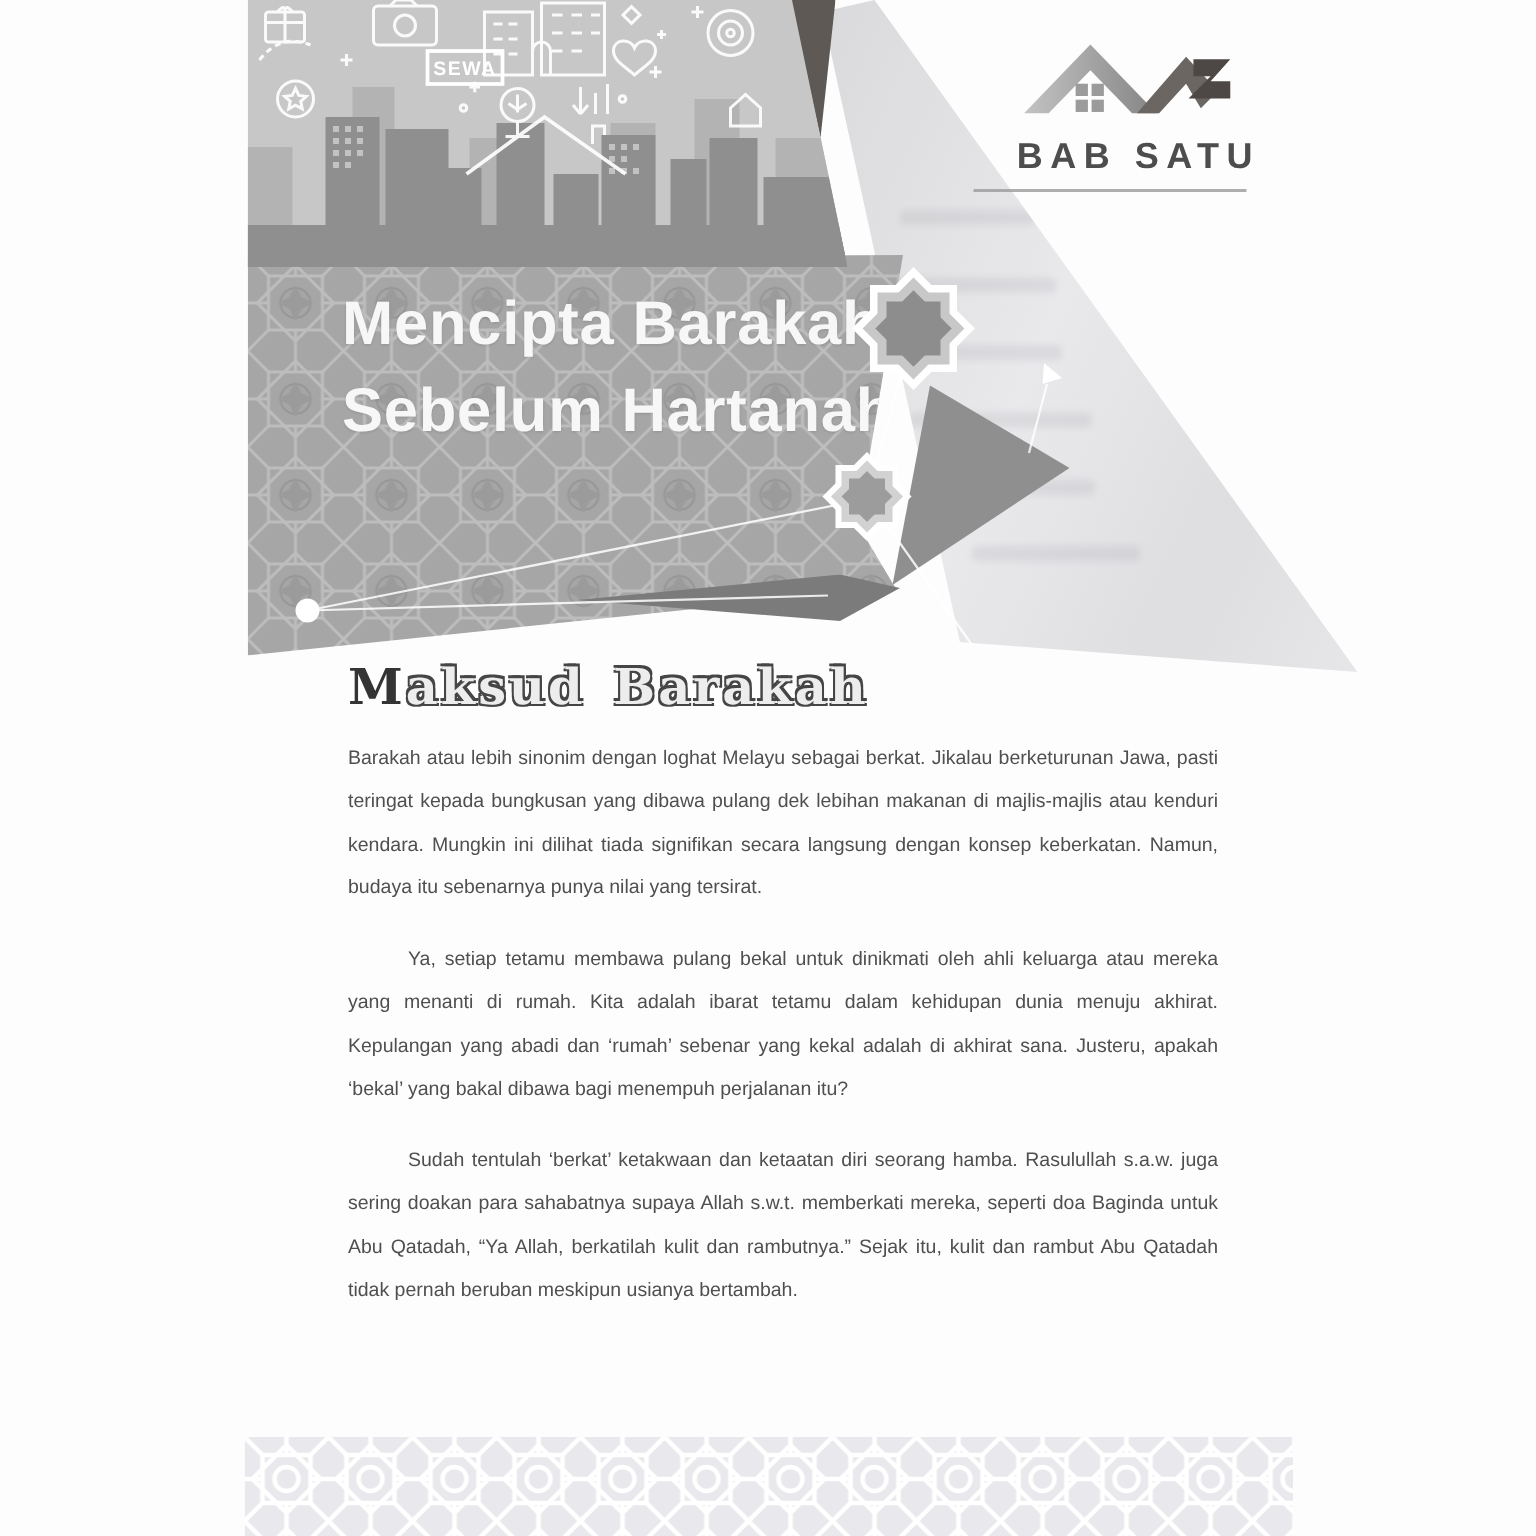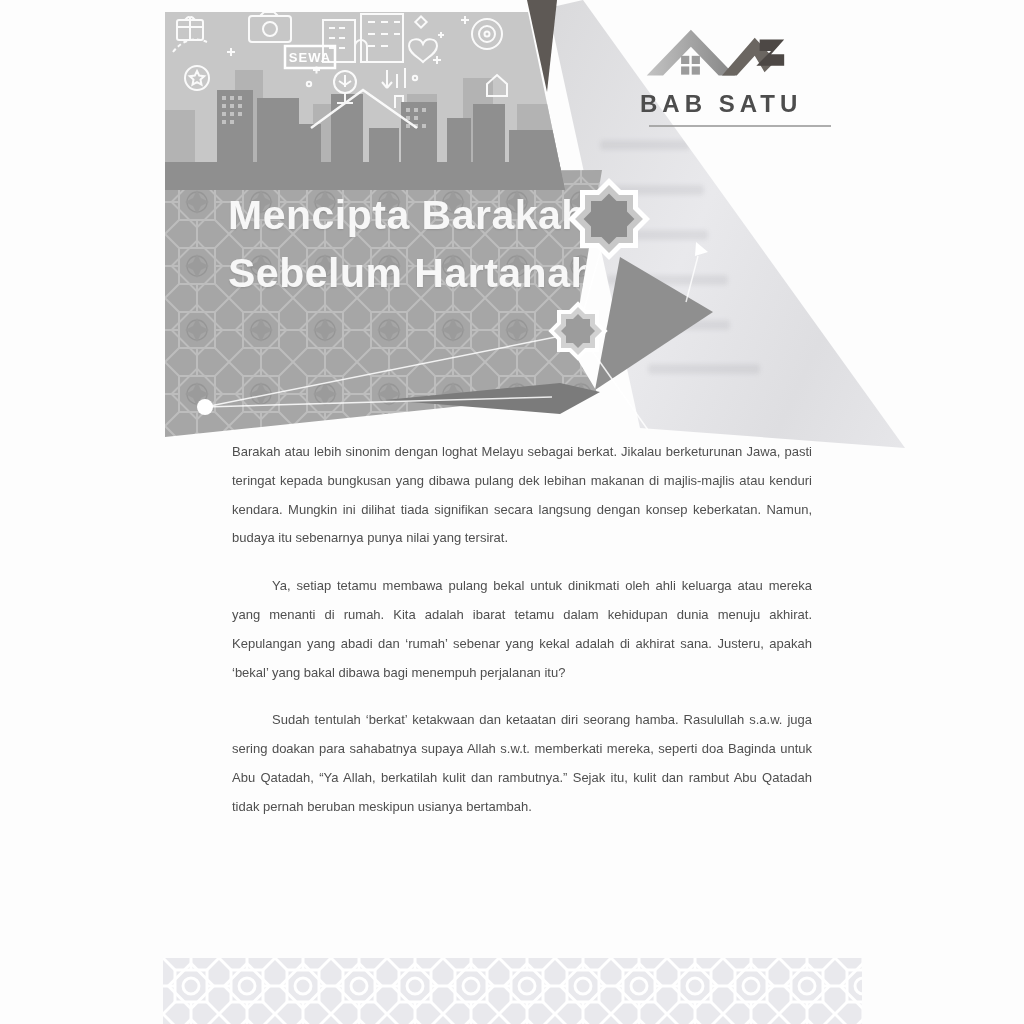--- a/index.html
+++ b/index.html
@@ -1,20 +1,20 @@
 <!DOCTYPE html>
 <html><head>
 <meta charset="utf-8">
 <style>
   html,body{margin:0;padding:0;background:#ffffff;}
   #page{position:relative;width:1024px;height:1024px;background:#fdfdfd;overflow:hidden;
         font-family:"Liberation Sans",sans-serif;}
 
   
-  .city-band{position:absolute;left:165px;top:12px;width:400px;height:176px;z-index:4;
+  .city-band{position:absolute;left:165px;top:0;width:400px;height:176px;z-index:4;
              clip-path:polygon(0px 0px,363px 0px,400px 178px,0px 178px);}
   
   .dark-sliver{position:absolute;left:525px;top:0;width:35px;height:95px;background:#5e5955;z-index:4;
              clip-path:polygon(2px 0px,32px 0px,22px 92px);}
   
   .light-wedge{position:absolute;left:540px;top:0;width:370px;height:460px;z-index:1;
              background:linear-gradient(115deg,#d9d9db 0%,#e9e9ec 45%,#dedee1 75%,#e7e7ea 100%);
              clip-path:polygon(8px 8px,43px 0px,365px 448px,100px 428px);}
   .ghost{position:absolute;border-radius:4px;background:rgba(100,100,110,0.10);filter:blur(2px);}
 
@@ -29,21 +29,21 @@
   .title-line.l2{top:80px;}
 
   .arrow-tri{position:absolute;left:590px;top:255px;width:130px;height:140px;background:#8f8f8f;z-index:3;
              clip-path:polygon(30px 2px,123px 57px,5px 135px);}
   .edge-shadow{position:absolute;left:380px;top:380px;width:225px;height:40px;background:#7b7b7b;z-index:3;
              clip-path:polygon(5px 20px,180px 3px,220px 12px,180px 34px);}
 
   .ornaments{position:absolute;left:0;top:0;z-index:5;pointer-events:none;}
 
   
-  .logo{position:absolute;left:640px;top:10px;width:200px;text-align:left;z-index:6;}
+  .logo{position:absolute;left:640px;top:10px;width:200px;text-align:right;z-index:6;}
   .logo-label{margin-top:4px;font-size:24px;font-weight:700;letter-spacing:5px;color:#4d4d4d;}
   .logo-rule{width:182px;height:2px;background:#9a9a9a;margin:7px auto 0 auto;opacity:.8;}
 
   
   .content{position:absolute;left:232px;top:438px;width:580px;z-index:6;}
   .heading{margin:0 0 14px 0;font-family:"DejaVu Serif",serif;font-weight:700;font-size:33px;
            letter-spacing:2px;word-spacing:5px;color:#ededed;
            text-shadow:-1.4px -1.4px 0 #454545,1.4px -1.4px 0 #454545,
                        -1.4px 1.4px 0 #454545,1.4px 1.4px 0 #454545,0 0 1px #454545;}
   .heading::first-letter{color:#343434;text-shadow:none;}
@@ -268,20 +268,21 @@
       </g>
 
       <polygon points="100,80 140,34 166,62 152,76 140,56 118,80" fill="#6b6661"></polygon>
       <path d="M146 36 h30 l-16 18 h16 v14 h-34 l18 -18 h-14 z" fill="#4d4845"></path>
     </svg>
     <div class="logo-label">BAB SATU</div>
     <div class="logo-rule"></div>
   </div>
 
   <div class="content">
+    <h2 class="heading">Maksud Barakah</h2>
     <p>Barakah atau lebih sinonim dengan loghat Melayu sebagai berkat. Jikalau berketurunan Jawa, pasti teringat kepada bungkusan yang dibawa pulang dek lebihan makanan di majlis-majlis atau kenduri kendara. Mungkin ini dilihat tiada signifikan secara langsung dengan konsep keberkatan. Namun, budaya itu sebenarnya punya nilai yang tersirat.</p>
     <p class="ind">Ya, setiap tetamu membawa pulang bekal untuk dinikmati oleh ahli keluarga atau mereka yang menanti di rumah. Kita adalah ibarat tetamu dalam kehidupan dunia menuju akhirat. Kepulangan yang abadi dan ‘rumah’ sebenar yang kekal adalah di akhirat sana. Justeru, apakah ‘bekal’ yang bakal dibawa bagi menempuh perjalanan itu?</p>
     <p class="ind">Sudah tentulah ‘berkat’ ketakwaan dan ketaatan diri seorang hamba. Rasulullah s.a.w. juga sering doakan para sahabatnya supaya Allah s.w.t. memberkati mereka, seperti doa Baginda untuk Abu Qatadah, “Ya Allah, berkatilah kulit dan rambutnya.” Sejak itu, kulit dan rambut Abu Qatadah tidak pernah beruban meskipun usianya bertambah.</p>
   </div>
 
   <div class="bottom-strip">
     <svg width="699" height="66">
       <defs>
         <pattern id="girihLight" width="56" height="56" patternUnits="userSpaceOnUse">
           <rect width="56" height="56" fill="#e9e9ed"></rect>

